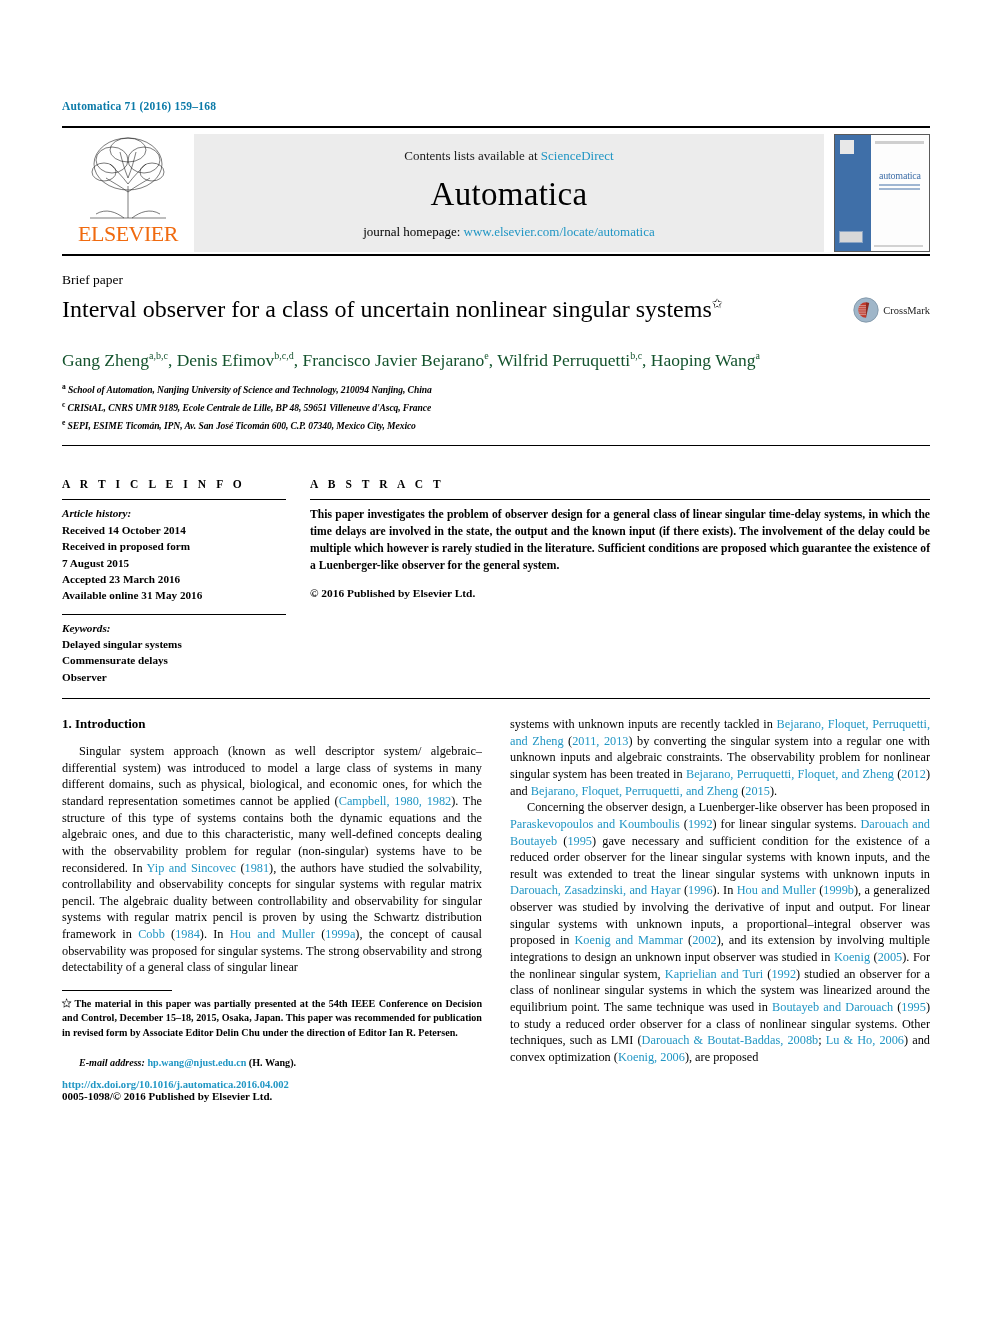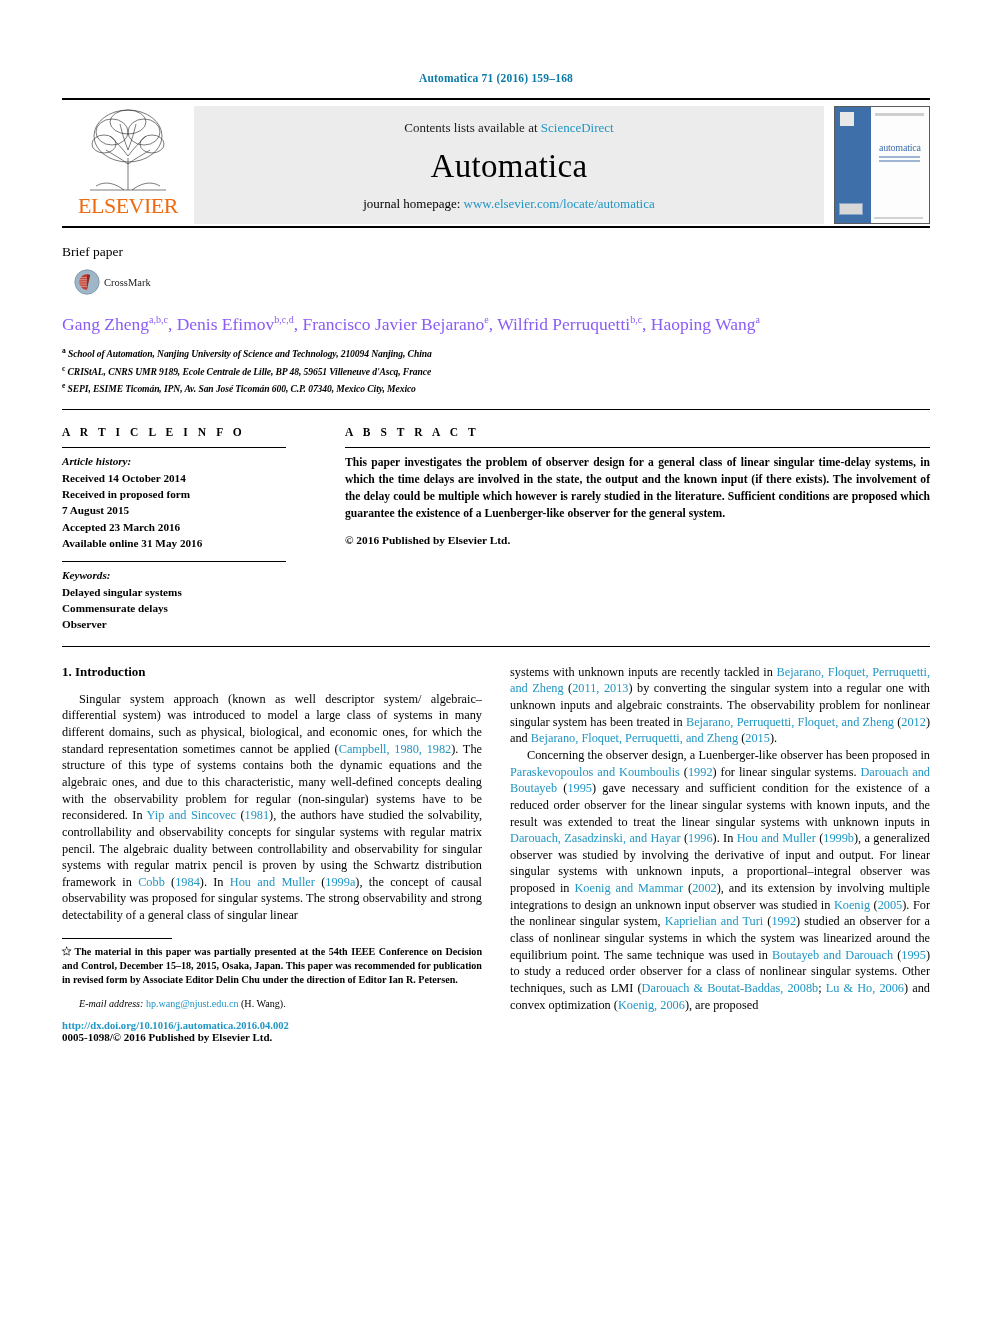--- a/index.html
+++ b/index.html
@@ -11,25 +11,24 @@
     font-family: "Liberation Serif", "DejaVu Serif", serif;
     color: #000000;
     position: relative;
     overflow: hidden;
   }
 
   .page { position: relative; width: 992px; height: 1323px; padding: 0 62px; }
 
   
   .running-head {
-    text-align: center;
     color: #0b7aa8;
     font-size: 11.5px;
     font-weight: bold;
-    padding-top: 72px;
+    padding-top: 100px;
     letter-spacing: .2px;
     font-family: Liberation Serif, serif;
   }
 
   
   .masthead-rule-top {
     border-top: 2.5px solid #000;
     margin-top: 14px;
   }
   .masthead {
@@ -129,41 +128,41 @@
   }
   .paper-title sup { font-size: 13px; vertical-align: super; }
   .crossmark {
     flex: 0 0 auto;
     display: flex; align-items: center; gap: 4px;
     margin-left: 12px; margin-top: 2px;
   }
   .crossmark-label { font-size: 10.5px; color: #222; }
 
   .authors {
-    margin-top: 18px;
+    margin-top: 26px;
     font-size: 17.5px;
-    color: #8b5cf6;
+    color: #14532d;
     line-height: 1.32;
   }
   .authors sup { font-size: 10px; }
 
   .affiliations { margin-top: 9px; }
   .affiliations div {
     font-size: 9.6px;
     font-style: italic;
     font-weight: bold;
     line-height: 1.72;
     letter-spacing: -0.1px;
   }
   .affiliations sup { font-style: normal; font-size: 7.5px; }
 
   .rule-thin-1 { border-top: 1.2px solid #000; margin-top: 11px; }
 
   
-  .info-abstract { display: flex; margin-top: 16px; gap: 35px; }
+  .info-abstract { display: flex; margin-top: 32px; }
   .col-info { flex: 0 0 248px; padding-right: 24px; }
   .col-abstract { flex: 1; }
 
   .sechead {
     font-size: 11.5px;
     font-weight: bold;
     letter-spacing: 3.6px;
     margin-bottom: 9px;
   }
   .box-rule { border-top: 1.6px solid #000; }
@@ -202,21 +201,21 @@
   .footnote-wrap { margin-top: 14px; }
   .fn-rule { border-top: 1px solid #000; width: 110px; margin-bottom: 5px; }
   .fn {
     font-size: 10.1px;
     line-height: 1.4;
     text-align: justify;
     font-weight: bold;
     margin: 0;
   }
   .fn .star { font-size: 11px; }
-  .fn-email { margin-top: 11px; text-indent: 17px; font-size: 10.1px; font-weight: normal; }
+  .fn-email { margin-top: 17px; text-indent: 17px; font-size: 10.1px; font-weight: bold; }
   .fn-email i { font-style: italic; }
   .fn-email .mail { color: #2196c4; }
   .doi { margin-top: 11px; font-size: 10.6px; color: #2196c4; font-weight: bold; }
   .issn { font-size: 11px; font-weight: bold; }
 </style>
 </head>
 <body>
 
 <div class="page">
 
@@ -275,20 +274,23 @@
       </div>
       <div class="cover-botrule"></div>
     </div>
   </div>
 
   <div class="masthead-rule-bot"></div>
 
   <div class="brief-paper">Brief paper</div>
 
   <div class="title-row">
+    <h1 class="paper-title">
+      <span>Interval observer for a class of uncertain nonlinear singular systems</span><sup>✩</sup>
+    </h1>
     <div class="crossmark">
       <svg width="26" height="26" viewBox="0 0 26 26">
         <circle cx="13" cy="13" r="12.2" fill="#9fb6c9" stroke="#7a90a3" stroke-width="0.8"></circle>
         <path d="M5.2 13 a7.8 7.8 0 0 1 7.8 -7.8 L13 20.8 a7.8 7.8 0 0 1 -7.8 -7.8 z" fill="#c0392b"></path>
         <path d="M13 5.2 a7.8 7.8 0 0 1 3.2 0.7 L13 20.8 z" fill="#8e2a1f"></path>
         <g stroke="#e8e8e8" stroke-width="0.5">
           <path d="M6.2 8.6 H13"></path>
             <path d="M5.6 10.4 H13"></path>
             <path d="M5.3 12.2 H13"></path>
           <path d="M5.3 14 H13"></path>

